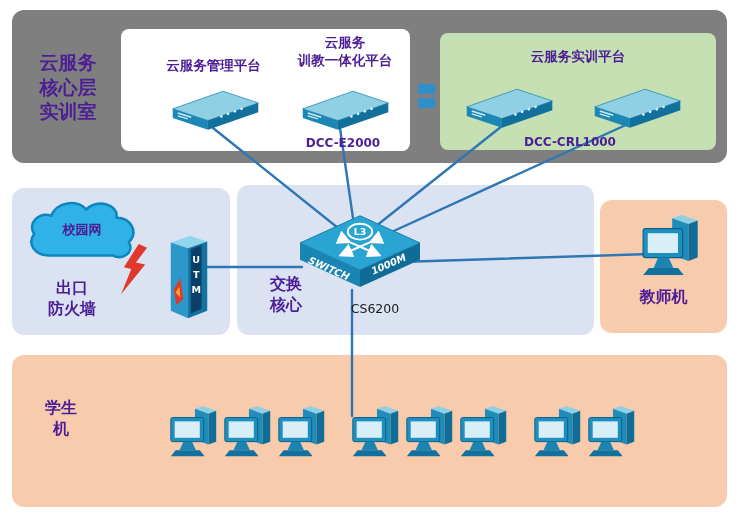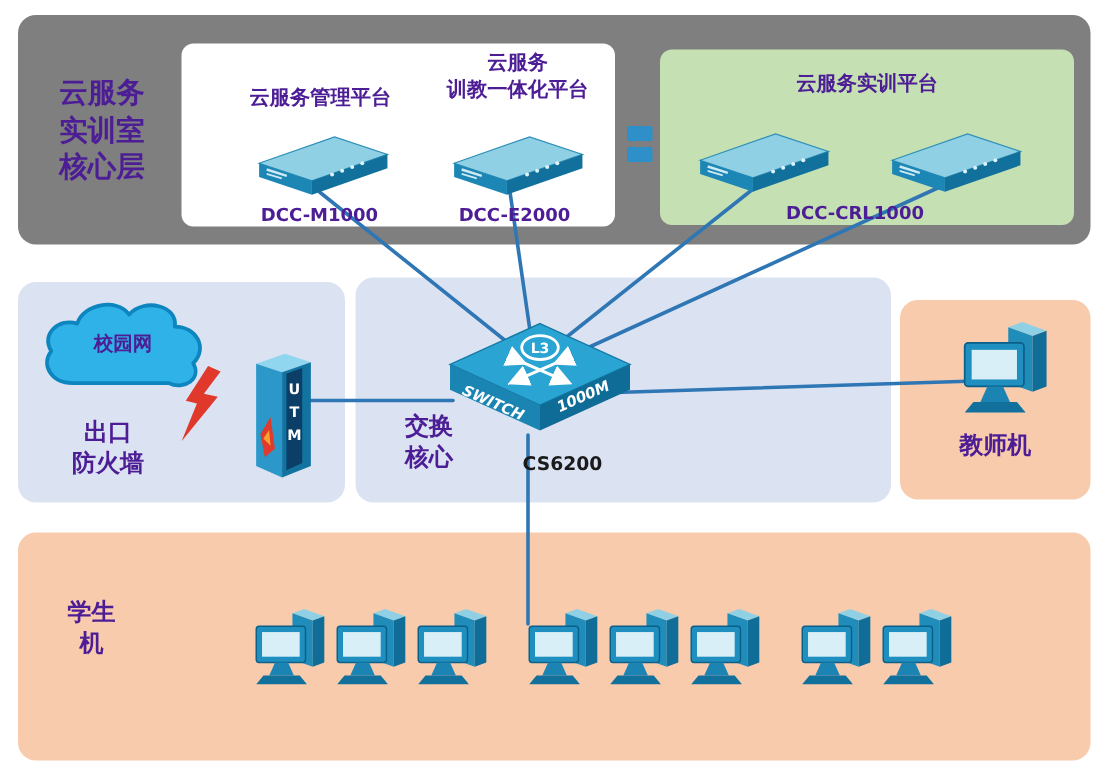--- a/index.html
+++ b/index.html
@@ -15,21 +15,21 @@
 
   .wires { position:absolute; left:0; top:0; z-index:2; pointer-events:none; }
 
   .icon { position:absolute; z-index:3; }
   .label { position:absolute; z-index:4; font-weight:bold; color:#4c1d95; text-align:center; line-height:1.3; }
   .big   { font-size:19px; }
   .mid   { font-size:16px; }
   .sec   { font-size:16px; }
   .title { font-size:13.5px; }
   .dev   { font-size:12px; }
-  .plain { font-weight:bold; font-size:12.5px; color:#1a1a1a; }
+  .plain { font-weight:normal; font-size:12.5px; color:#1a1a1a; }
 
   .connector { position:absolute; z-index:3; width:17px; height:10px; background:#2f8fc8; border-radius:1px; }
 </style>
 </head>
 <body>
 
 <div class="canvas">
 
   <svg width="0" height="0" style="position:absolute">
     <defs>
@@ -71,29 +71,28 @@
       <line x1="366" y1="234" x2="502" y2="126"></line>
       <line x1="374" y1="240" x2="628" y2="124"></line>
       <line x1="302" y1="267" x2="206" y2="267"></line>
       <line x1="400" y1="262" x2="650" y2="254"></line>
       <line x1="352" y1="290" x2="352" y2="416"></line>
     </g>
   </svg>
 
   <div class="label big" style="left:18px; top:50px; width:100px;">
     <div>云服务</div>
+    <div>核心层</div>
     <div>实训室</div>
-    <div>核心层</div>
   </div>
 
   <div class="label title" style="left:136px; top:57px; width:155px;">云服务管理平台</div>
   <svg class="icon" style="left:158px; top:82px;" width="110" height="52">
       <use href="#server-sym"></use>
     </svg>
-  <div class="label dev" style="left:158px; top:136px; width:110px;">DCC-M1000</div>
 
   <div class="label title" style="left:280px; top:34px; width:130px;">
     <div>云服务</div>
     <div>训教一体化平台</div>
   </div>
   <svg class="icon" style="left:288px; top:82px;" width="110" height="52">
       <use href="#server-sym"></use>
     </svg>
   <div class="label dev" style="left:288px; top:136px; width:110px;">DCC-E2000</div>
 

